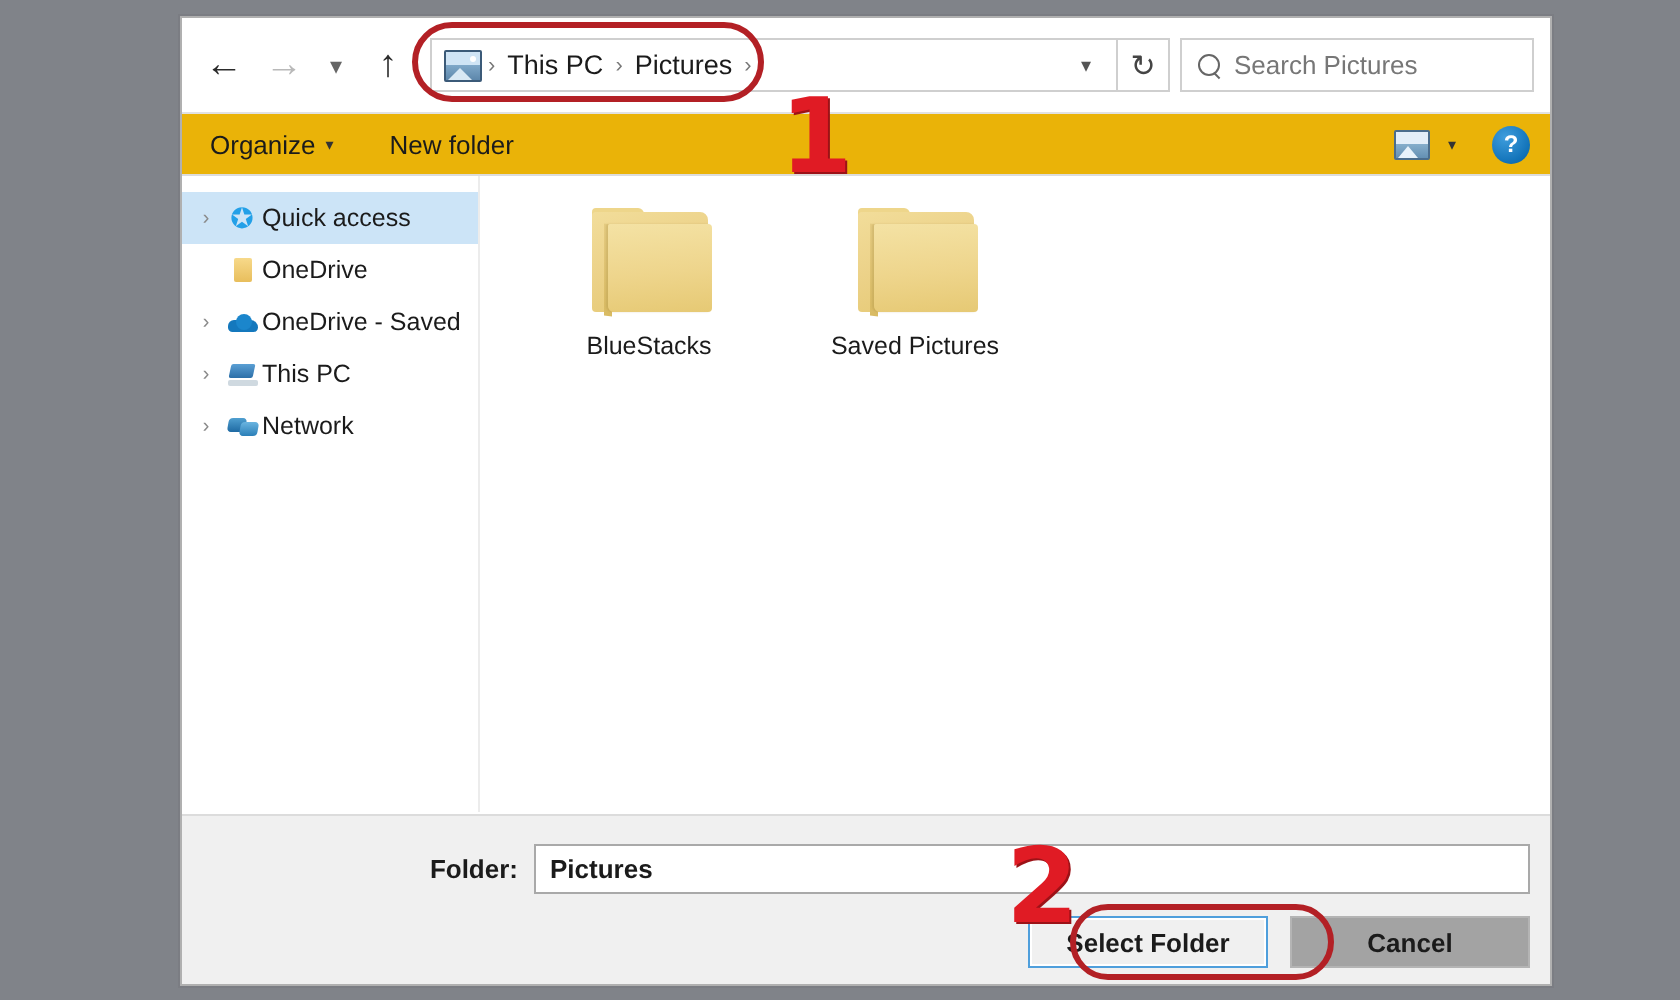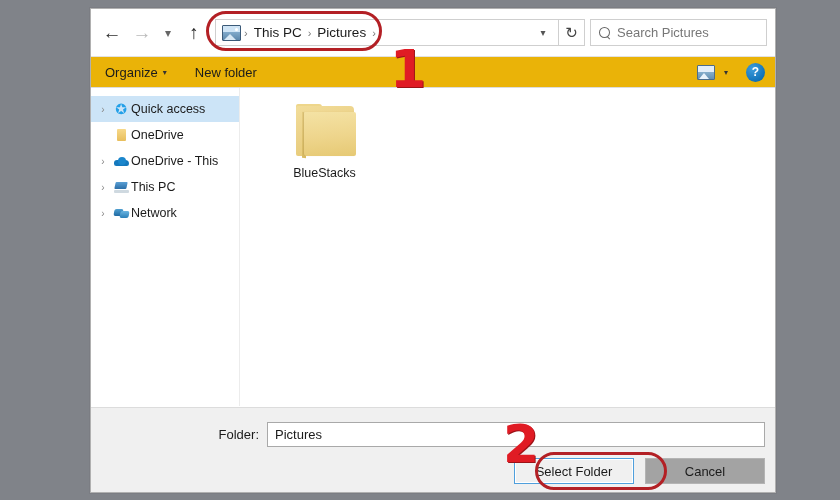--- a/index.html
+++ b/index.html
@@ -256,20 +256,21 @@
     font-size:12.5px;color:#1b1b1b;text-align:center;white-space:nowrap;
   }
 
   
   #footer{
     position:absolute;left:0;right:0;bottom:0;
     height:85px;
     background:#f0f0f0;
     border-top:1px solid #dcdcdc;
     box-sizing:border-box;
+    font-weight:bold;
   }
   #folderrow{
     position:absolute;left:0;top:14px;right:10px;
     display:flex;align-items:center;
   }
   #folder-label{
     width:176px;text-align:right;padding-right:8px;
     font-size:13px;color:#1b1b1b;box-sizing:border-box;
   }
   #folder-input{
@@ -383,21 +384,21 @@
             <span class="dbox"></span>
           </span>
         <span class="nav-lbl">OneDrive</span>
       </div>
 
       <div class="nav-row">
         <span class="chev">›</span>
         <span class="nav-ico">
             <span class="cloud"></span>
           </span>
-        <span class="nav-lbl">OneDrive - This</span>
+        <span class="nav-lbl">OneDrive - Saved</span>
       </div>
 
       <div class="nav-row">
         <span class="chev">›</span>
         <span class="nav-ico">
             <span class="pc"></span>
           </span>
         <span class="nav-lbl">This PC</span>
       </div>
 
@@ -418,20 +419,29 @@
             <div class="tab"></div>
               <div class="back"></div>
               <div class="spine"></div>
               <div class="front"></div>
           </div>
           <div class="fname">BlueStacks</div>
         </div>
 
 
 
+        <div class="file">
+          <div class="folder">
+            <div class="tab"></div>
+              <div class="back"></div>
+              <div class="spine"></div>
+              <div class="front"></div>
+          </div>
+          <div class="fname">Saved Pictures</div>
+        </div>
 
       </div>
     </div>
   </div>
 
   <div id="footer">
     <div id="folderrow">
       <div id="folder-label">Folder:</div>
       <div id="folder-input">Pictures</div>
     </div>

